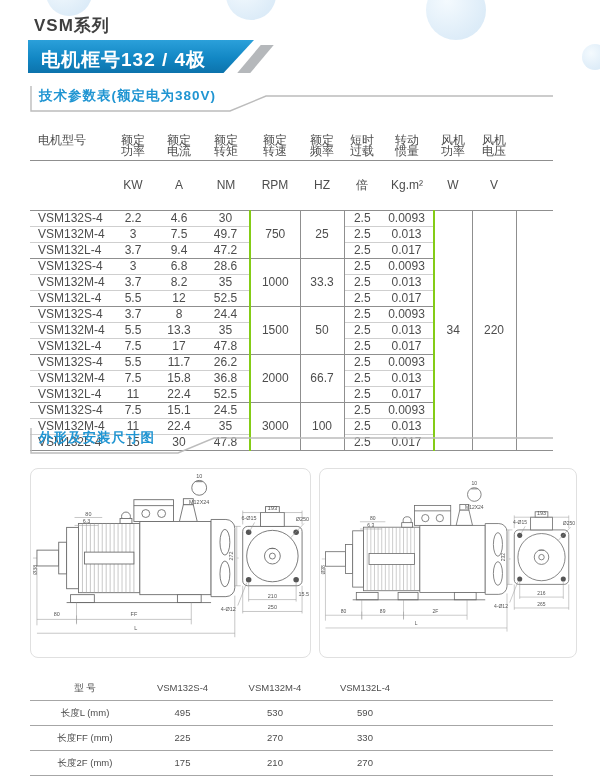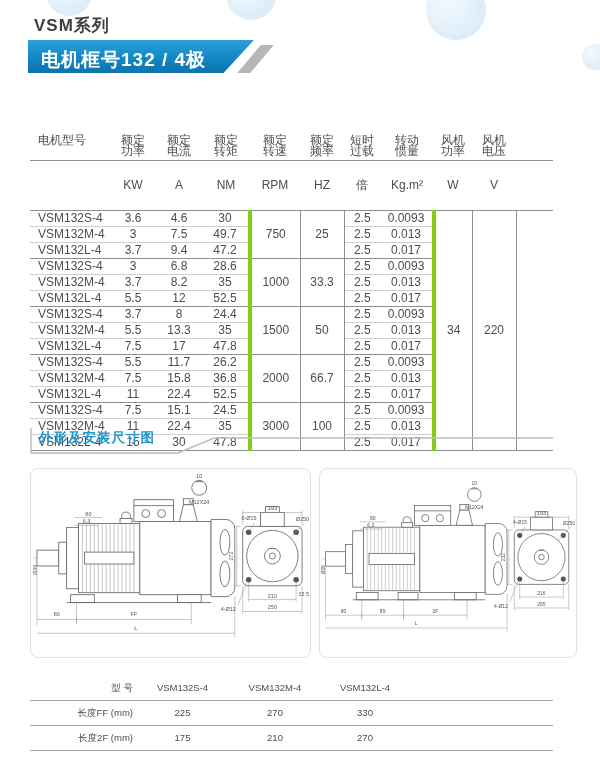--- a/index.html
+++ b/index.html
@@ -40,21 +40,21 @@
     border-collapse:collapse; table-layout:fixed; font-size:12px; color:#4d4d4d; }
   table.spec th, table.spec td { font-weight:normal; text-align:center;
     padding:2px 1px; line-height:11px; }
   table.spec thead tr.h-cn th { padding-top:4px; padding-bottom:3px;
     border-bottom:1px solid #8f8f8f; vertical-align:top; }
   table.spec thead tr.h-cn th span { display:block; }
   table.spec thead tr.h-unit th { border-bottom:1px solid #8f8f8f; padding:19px 1px; }
   table.spec tbody td { border-bottom:1px solid #cfcfcf; }
   table.spec tbody tr.g-end td { border-bottom-color:#8f8f8f; }
   table.spec .c-model { text-align:left; padding-left:8px; }
-  table.spec .v-l { border-left:4px solid #84cc16;margin-left:40px; }
+  table.spec .v-l { border-left:2px solid #84cc16;margin-left:40px; }
   table.spec .v-r { border-right:1px solid #8f8f8f; }
   table.spec .c-mid { border-bottom:1px solid #8f8f8f; vertical-align:middle; }
 
   
   .draw-wrap { position:absolute; left:30px; top:468px; display:flex; gap:8px; }
   .panel { border:1px solid #e0e0e0; border-radius:8px; background:#fff;
     height:190px; display:flex; align-items:center; justify-content:center; }
   .panel.pl { width:281px; }
   .panel.pr { width:258px; }
   .panel svg { display:block; font-family:"Liberation Sans", sans-serif; }
@@ -65,39 +65,45 @@
   .cl  { stroke:#9a9a9a; stroke-width:0.5; stroke-dasharray:9 2 2 2; fill:none; }
   .bolt{ fill:#555; stroke:none; }
   .dt  { fill:#555; font-size:6px; }
   .dts { fill:#555; font-size:5.5px; }
 
   
   table.dims { position:absolute; left:30px; top:676px; width:523px;
     border-collapse:collapse; table-layout:fixed; font-size:9.5px; color:#4d4d4d; }
   table.dims td, table.dims th { font-weight:normal; text-align:center;
     padding:7px 2px; border-bottom:1px solid #a6a6a6; line-height:10px; }
-  table.dims .lbl { text-align:right; padding-left:7px; }
+  table.dims .lbl { text-align:center; padding-left:7px; }
 </style>
 </head>
 <body>
 
 <div class="page">
 
   <div class="bubble b1"></div>
   <div class="bubble b2"></div>
   <div class="bubble b3"></div>
   <div class="bubble b4"></div>
 
   <div class="series-title">VSM系列</div>
 
   <div class="banner">
     <span>电机框号132 / 4极</span>
   </div>
   <div class="banner-stripe"></div>
 
+  <div class="section sec1">
+    <svg width="525" height="30" viewBox="0 0 525 30">
+      <polyline points="1,2 1,27 200,27 236,12 523,12" fill="none" stroke="#bcbcbc" stroke-width="1.4"></polyline>
+    </svg>
+    <div class="sec-label">技术参数表(额定电为380V)</div>
+  </div>
 
   <table class="spec">
     <colgroup>
       <col style="width:80px">
         <col style="width:46px">
         <col style="width:46px">
         <col style="width:48px">
       <col style="width:50px">
         <col style="width:44px">
         <col style="width:36px">
@@ -160,21 +166,21 @@
         <th>Kg.m²</th>
         <th>W</th>
         <th>V</th>
         <th></th>
       </tr>
     </thead>
     <tbody>
 
       <tr>
         <td class="c-model">VSM132S-4</td>
-        <td>3.6</td>
+        <td>2.2</td>
         <td>4.6</td>
         <td>30</td>
         <td class="v-l v-r c-mid" rowspan="3">750</td>
         <td class="v-r c-mid" rowspan="3">25</td>
         <td>2.5</td>
         <td>0.0093</td>
         <td class="v-l v-r c-mid" rowspan="15">34</td>
         <td class="v-r c-mid" rowspan="15">220</td>
         <td class="c-mid" rowspan="15"></td>
       </tr>
@@ -444,20 +450,27 @@
     </colgroup>
     <tbody>
         <tr>
       <th class="lbl">型  号</th>
       <th>VSM132S-4</th>
       <th>VSM132M-4</th>
       <th>VSM132L-4</th>
       <th></th>
     </tr>
     <tr>
+      <td class="lbl">长度L (mm)</td>
+      <td>495</td>
+      <td>530</td>
+      <td>590</td>
+      <td></td>
+    </tr>
+    <tr>
       <td class="lbl">长度FF (mm)</td>
       <td>225</td>
       <td>270</td>
       <td>330</td>
       <td></td>
     </tr>
     <tr>
       <td class="lbl">长度2F (mm)</td>
       <td>175</td>
       <td>210</td>

